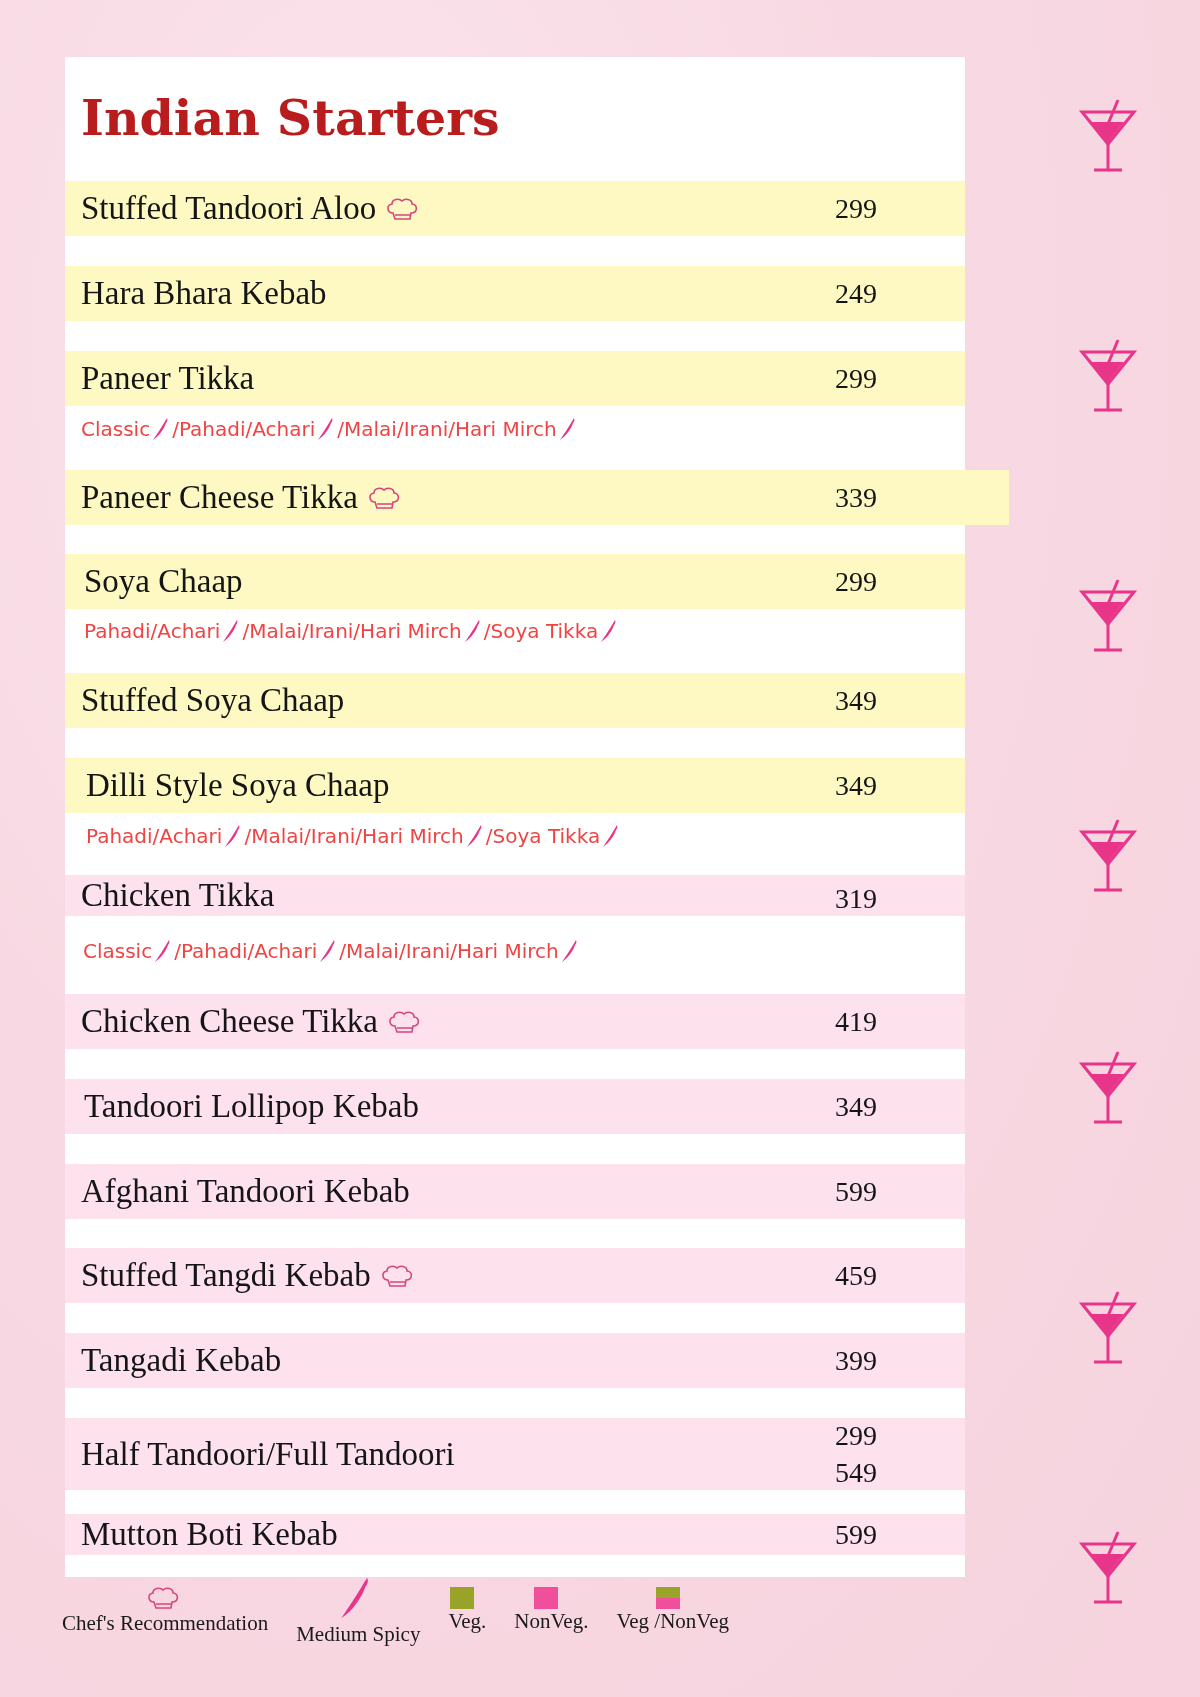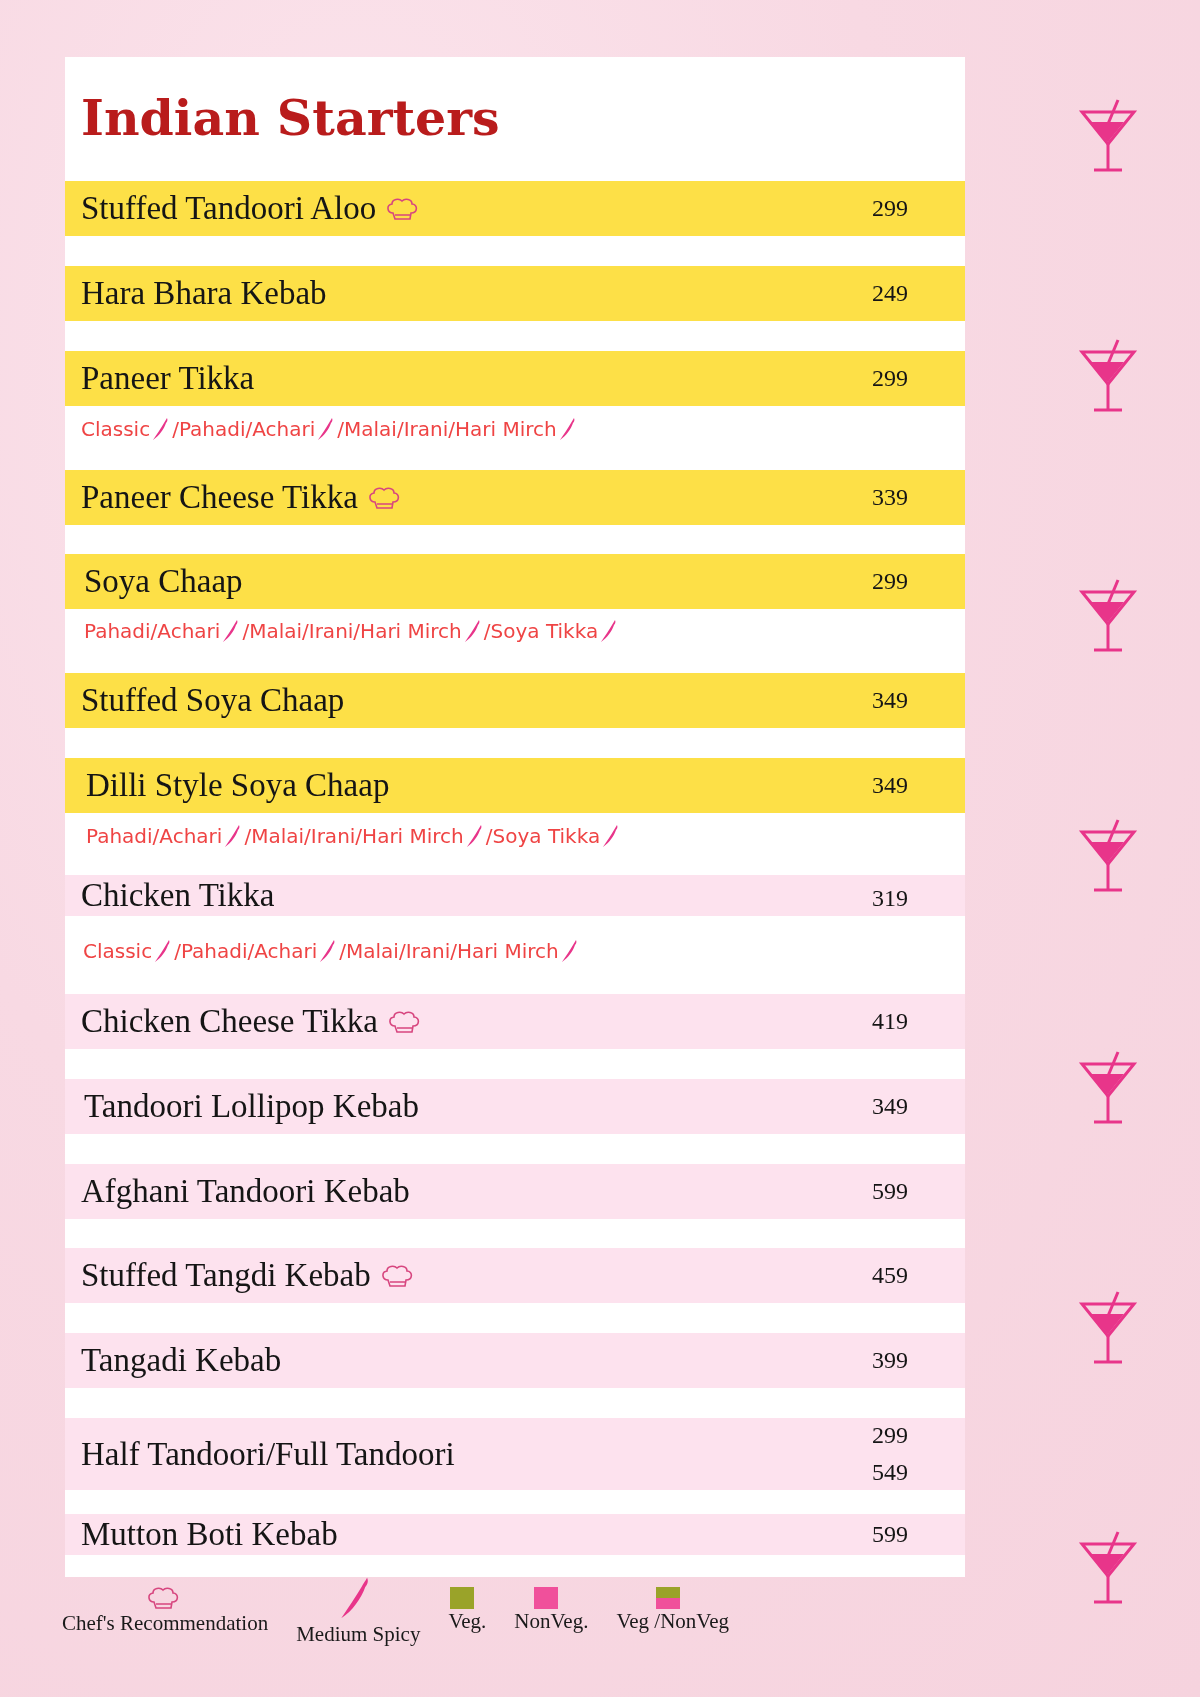--- a/index.html
+++ b/index.html
@@ -15,30 +15,30 @@
   }
   .title {
     position: absolute; left: 16px; top: 32px;
     font-family: "DejaVu Serif", serif; font-weight: bold;
     font-size: 49px; letter-spacing: 0px; color: #b91c1c;
   }
   .row {
     position: absolute; left: 0; width: 900px;
     display: flex; align-items: center;
   }
-  .row.veg { background: #fde047; }
+  .row.veg { background: #fef9c3; }
   .row.nonveg { background: #fde2ee; }
   .row .name {
     position: absolute; left: 16px;
     font-family: "Liberation Serif", serif; font-size: 33px; color: #151515;
     display: flex; align-items: center; white-space: nowrap;
   }
   .row .price {
-    position: absolute; left: 770px; width: 110px; text-align: center;
-    font-family: "Liberation Serif", serif; font-size: 24px; color: #151515;
+    position: absolute; left: 770px; width: 110px; 
+    font-family: "Liberation Serif", serif; font-size: 28px; color: #151515;
     line-height: 37px;
   }
   .sub {
     position: absolute; left: 16px;
     font-family: "DejaVu Sans", sans-serif; font-size: 20px; color: #ef4444;
     display: flex; align-items: center; white-space: nowrap;
   }
   .chef { display: inline-block; width: 36px; height: 26px; margin-left: 8px; }
   .chili { display: inline-block; width: 20px; height: 26px; margin: 0 1px; }
   .martini { position: absolute; left: 1078px; width: 60px; height: 76px; }
@@ -90,21 +90,21 @@
       <span>/Pahadi/Achari</span>
       <svg class="chili" viewBox="0 0 20 26">
         <path d="M16 2 C17 4 16 6 15 7 C13 13 8 20 2 24 C6 18 10 12 13 7 C14 5 15 4 16 2 Z" fill="#e8358a"></path>
       </svg>
       <span>/Malai/Irani/Hari Mirch</span>
       <svg class="chili" viewBox="0 0 20 26">
         <path d="M16 2 C17 4 16 6 15 7 C13 13 8 20 2 24 C6 18 10 12 13 7 C14 5 15 4 16 2 Z" fill="#e8358a"></path>
       </svg>
   </div>
 
-  <div class="row veg" style="top:413px;height:55px;">
+  <div class="row veg" style="top:413px;height:55px;padding-left:44px;">
     <div class="name">
         <span>Paneer Cheese Tikka</span>
         <svg class="chef" viewBox="0 0 36 26">
           <path d="M9 17 C3 17 2 9 8 8 C8 3 15 2 18 5 C21 2 28 3 28 8 C34 8 34 17 27 17 L26 23 L11 23 Z M11 19 L26 19" fill="none" stroke="#d7467f" stroke-width="1.6"></path>
         </svg>
       </div>
     <div class="price">339</div>
   </div>
 
   <div class="row veg" style="top:497px;height:55px;">

